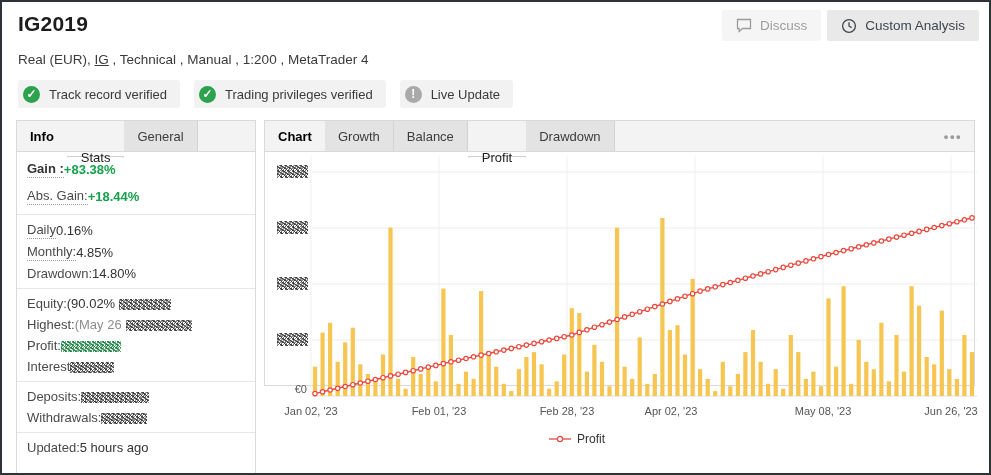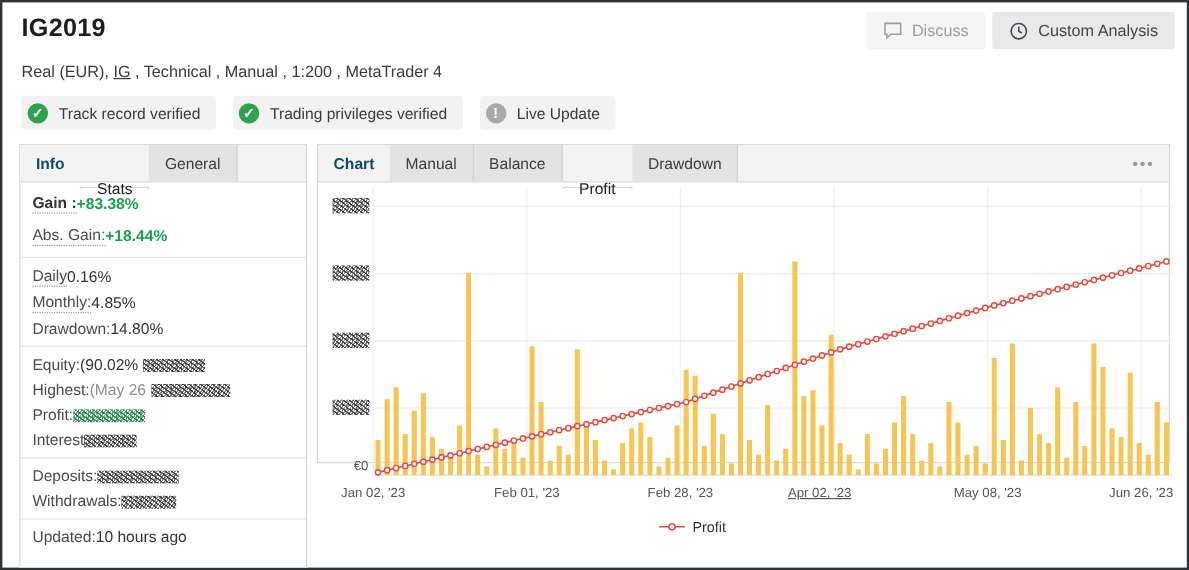--- a/index.html
+++ b/index.html
@@ -25,21 +25,21 @@
   .bico.verified{background:#2ca24d;}
   .bico.info{background:#a9a9a9;}
   
   .content{display:flex;gap:8px;margin:12px 14px 0 14px;align-items:flex-start;}
   .panel{border:1px solid #d9d9d9;background:#fff;box-sizing:border-box;}
   .sidebar{width:241px;height:354px;}
   .chartpanel{width:714px;height:266px;position:relative;}
   
   .strip{height:30px;background:#f3f3f3;border-bottom:1px solid #d9d9d9;display:flex;align-items:stretch;
          font-size:13px;}
-  .strip .lbl{display:flex;align-items:center;padding:0 13px;font-weight:bold;color:#0c4a6e;}
+  .strip .lbl{display:flex;align-items:center;padding:0 13px;font-weight:bold;color:#000000;}
   .tab{display:flex;align-items:center;padding:0 13px;background:#e3e3e3;color:#3c3c3c;
        border-right:1px solid #d2d2d2;cursor:pointer;}
   .tab:first-of-type{border-left:1px solid #d2d2d2;}
   .tab.active{background:#fff;border:1px solid #cfcfcf;border-bottom:1px solid #fff;margin-bottom:-1px;color:#1f1f1f;margin-top:35px;}
   .strip .menu{margin-left:auto;display:flex;align-items:center;padding:0 12px;color:#9a9a9a;
                letter-spacing:1.5px;font-weight:bold;font-size:13px;cursor:pointer;}
   
   .grp{border-bottom:1px solid #e6e6e6;padding:4px 0;}
   .grp:last-child{border-bottom:none;}
   .srow{display:flex;align-items:center;padding:2.5px 10px;font-size:13px;
@@ -174,30 +174,30 @@
     <span class="val"><span class="noise" style="width: 68px;"></span></span>
   </div>
             <div class="srow">
     <span class="lab">Withdrawals:</span>
     <span class="val"><span class="noise" style="width: 46px;"></span></span>
   </div>
           </div>
           <div class="grp">
             <div class="srow">
     <span class="lab">Updated:</span>
-    <span class="val">10 hours ago</span>
+    <span class="val">5 hours ago</span>
   </div>
           </div>
         </div>
     </div>
 
     <div class="panel chartpanel">
       <div class="strip" id="chart-tabs">
           <div class="lbl">Chart</div>
-          <div class="tab">Manual</div>
+          <div class="tab">Growth</div>
           <div class="tab">Balance</div>
           <div class="tab active">Profit</div>
           <div class="tab">Drawdown</div>
           <div class="menu">•••</div>
         </div>
       <div class="chart-body" id="chart-body">
           <svg width="714" height="248" class="plot-svg">
             <line x1="46" y1="4" x2="46" y2="244" stroke="#f0f0f0" stroke-width="1"></line>
             <line x1="174" y1="4" x2="174" y2="244" stroke="#f0f0f0" stroke-width="1"></line>
             <line x1="302" y1="4" x2="302" y2="244" stroke="#f0f0f0" stroke-width="1"></line>
@@ -393,21 +393,21 @@
             <svg width="22" height="8" viewBox="0 0 22 8">
               <line x1="0" y1="4" x2="22" y2="4" stroke="#E9493E" stroke-width="1.3"></line>
               <circle cx="11" cy="4" r="2.6" fill="#fff" stroke="#E9493E" stroke-width="1.2"></circle>
             </svg>
             <span>Profit</span>
           </div>
         </div>
       <div class="xlab" style="left: 46px;">Jan 02, '23</div>
           <div class="xlab" style="left: 174px;">Feb 01, '23</div>
           <div class="xlab" style="left: 302px;">Feb 28, '23</div>
-          <div class="xlab" style="left: 418px; text-decoration: underline;">Apr 02, '23</div>
+          <div class="xlab" style="left: 406px;">Apr 02, '23</div>
           <div class="xlab" style="left: 558px;">May 08, '23</div>
           <div class="xlab" style="left: 686px;">Jun 26, '23</div>
           <div class="ynoise noise" style="top: 13px;"></div>
           <div class="ynoise noise" style="top: 69px;"></div>
           <div class="ynoise noise" style="top: 125px;"></div>
           <div class="ynoise noise" style="top: 181px;"></div>
         </div>
     </div>
 
   </div>

